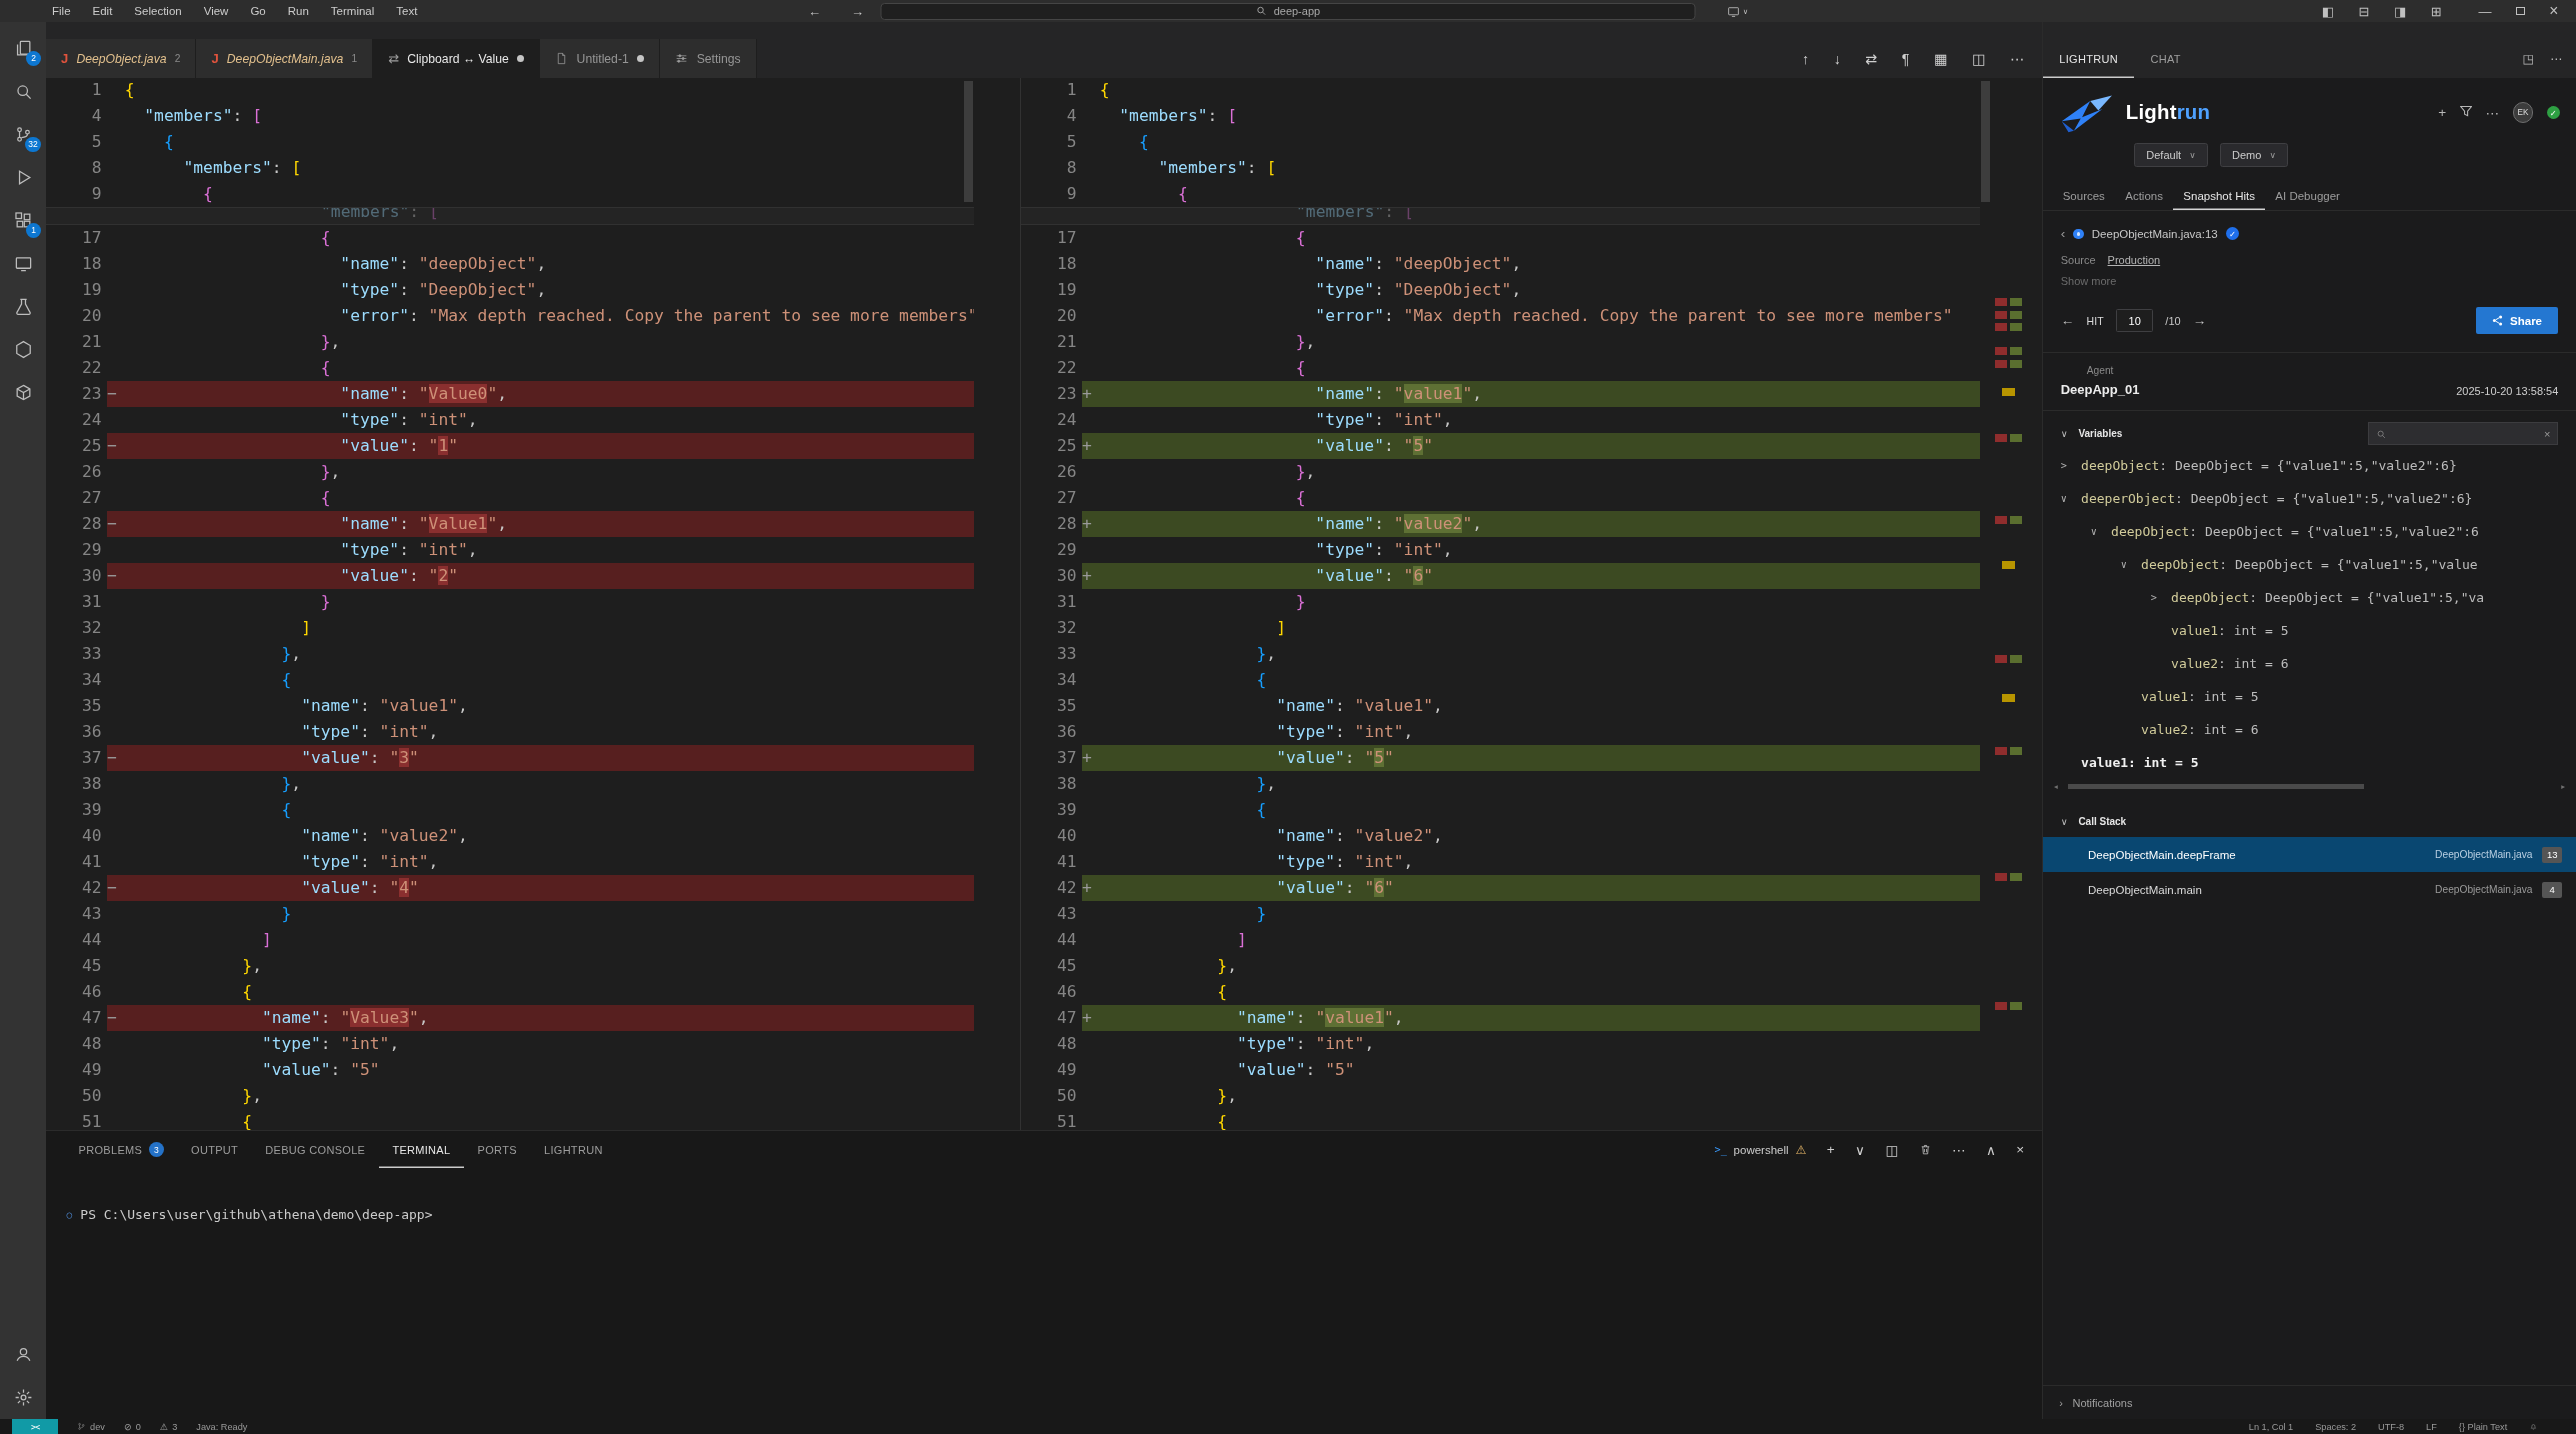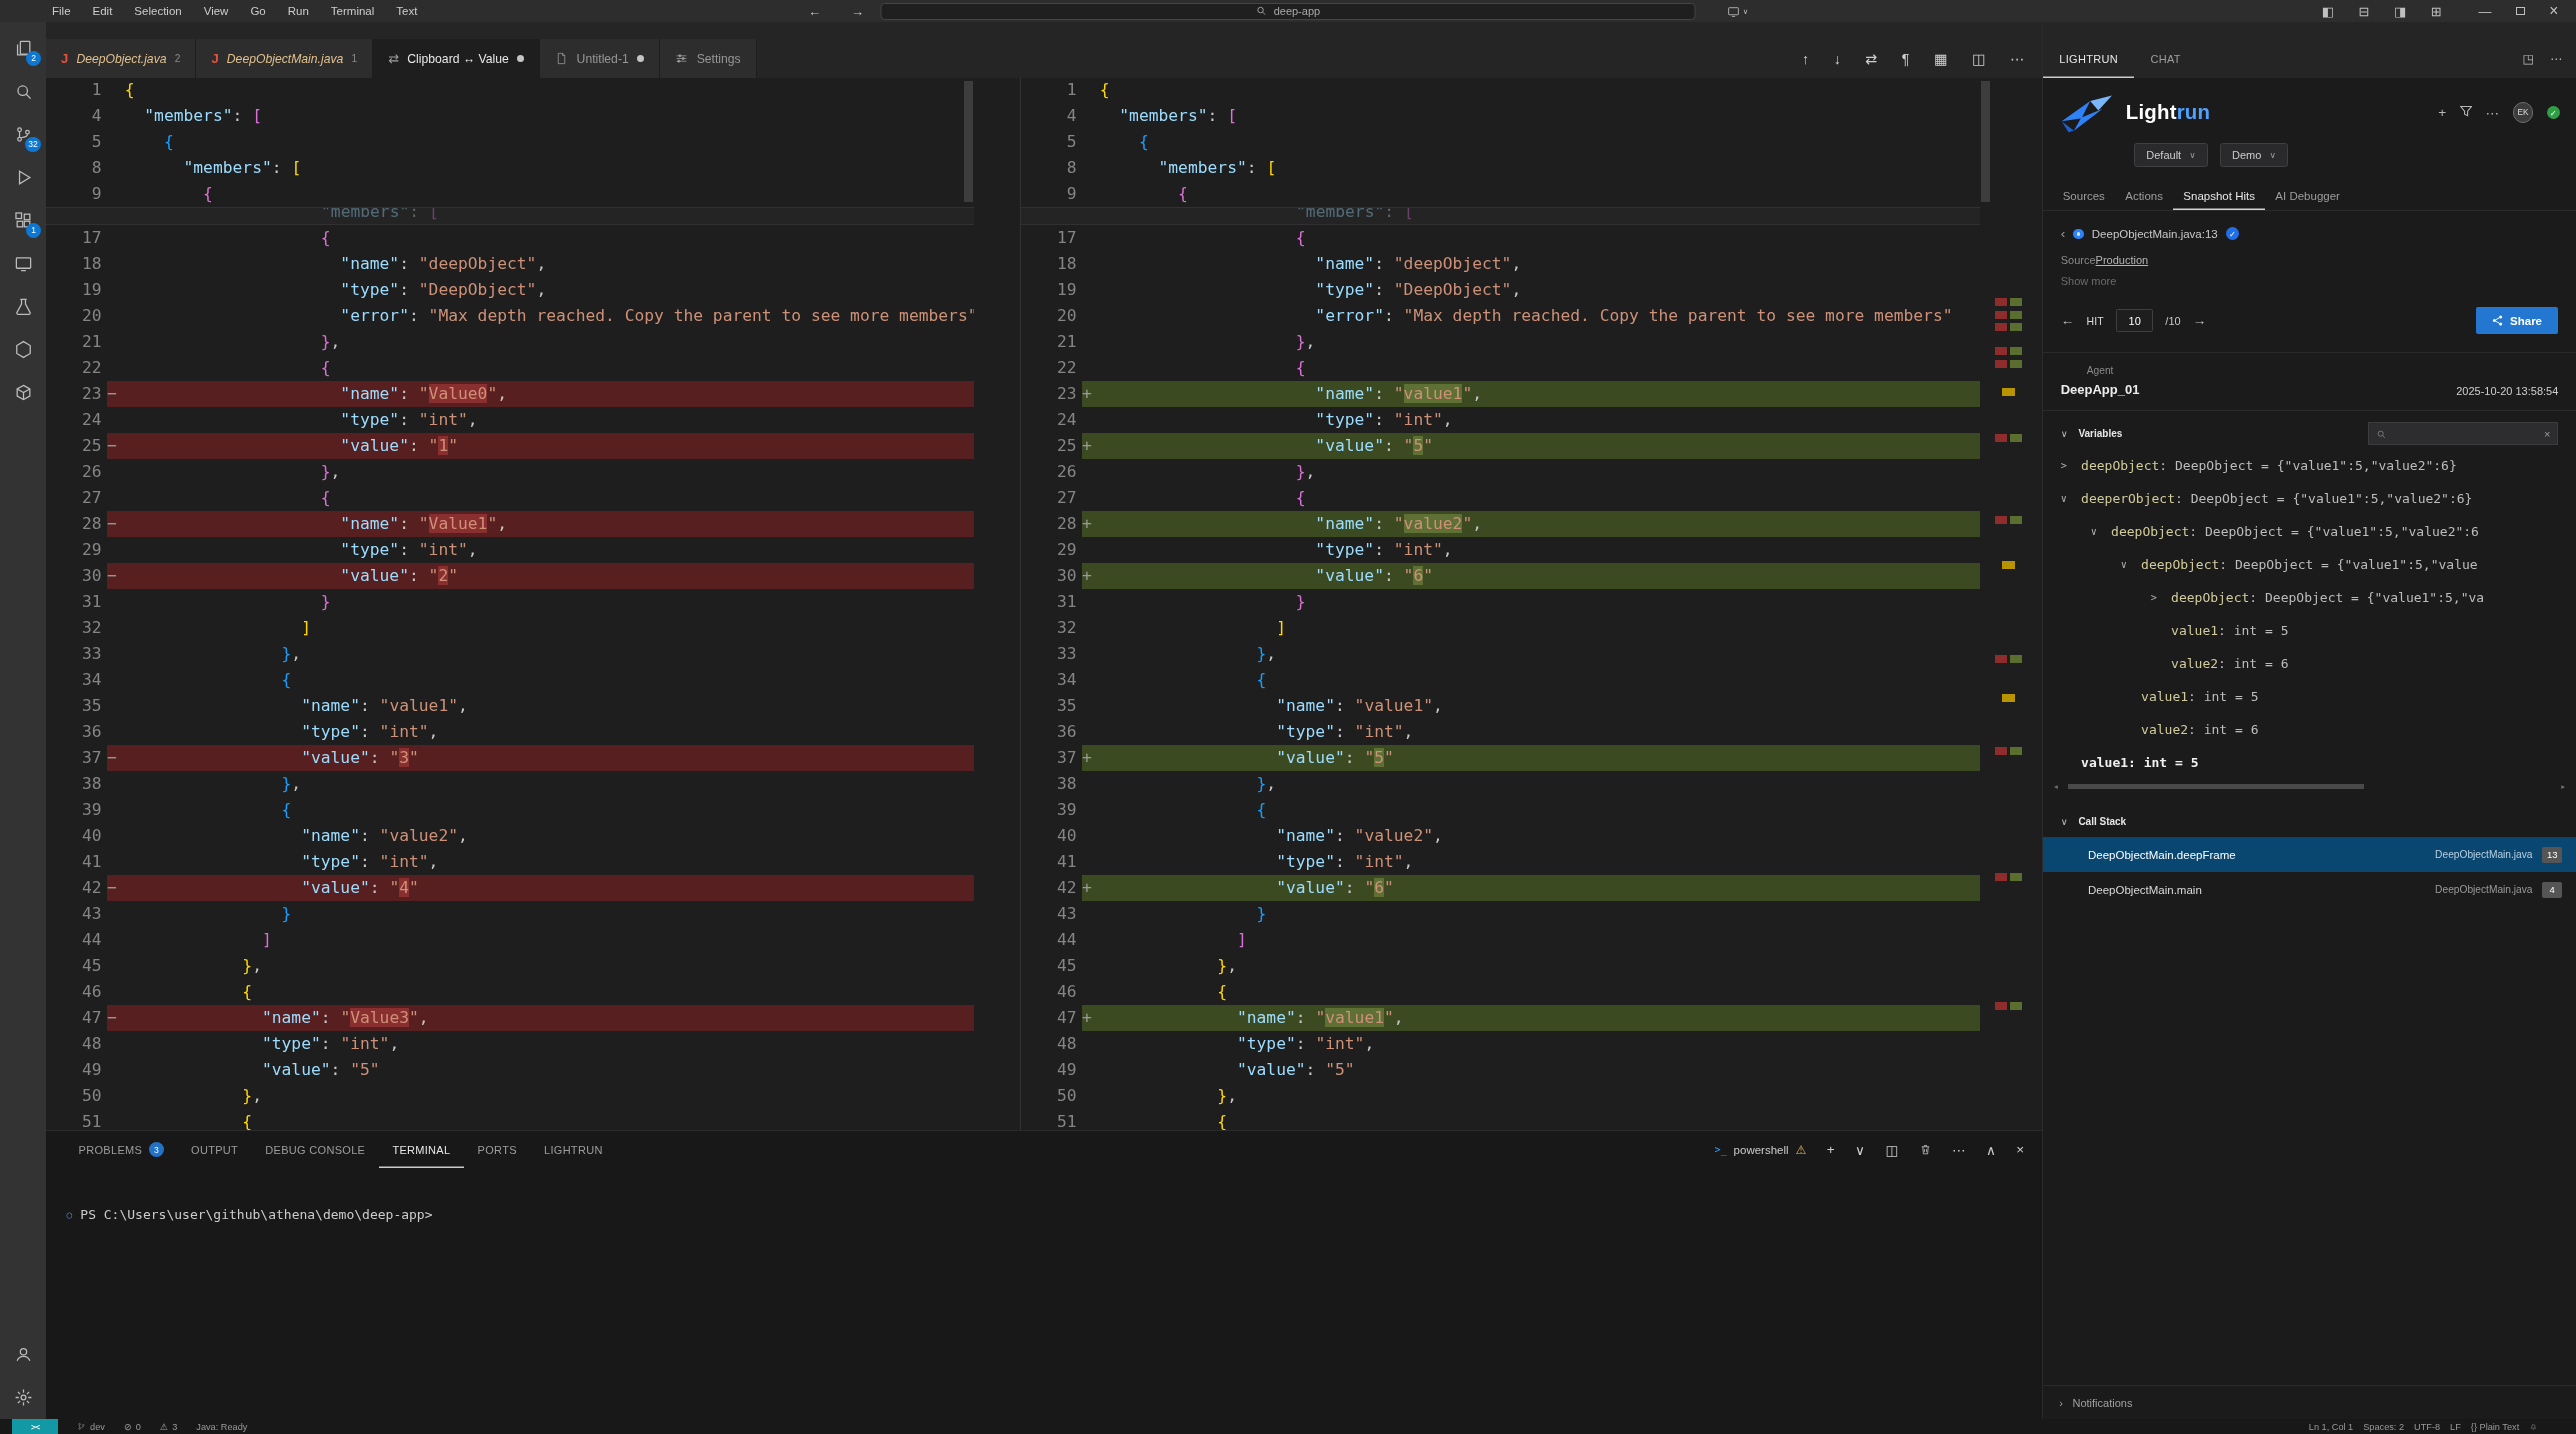--- a/index.html
+++ b/index.html
@@ -128,21 +128,21 @@
   .lr-tab { padding:6.8px 10.2px 8.2px 10.2px; font-size:11.5px; color:#9d9d9d; white-space:nowrap; }
   .lr-tab.active { color:#e7e7e7; box-shadow:inset 0 -1.4px 0 #d4d4d4; }
   .snap { padding:15px 17.7px 17.7px 17.7px; border-bottom:0.7px solid #2b2b2b; }
   .bc-row { display:flex; align-items:center; gap:8.2px; font-size:11.5px; color:#c8c8c8; }
   .bc-chev { color:#9a9a9a; font-size:13.6px; }
   .snapdot { width:10.2px; height:10.2px; border-radius:50%; background:#2f81f7; position:relative; }
   .snapdot:after { content:""; position:absolute; left:3.4px; top:3.4px; width:3.4px; height:3.4px;
                    border-radius:50%; background:#cfe3ff; }
   .verified { width:13px; height:13px; border-radius:50%; background:#1f6feb; color:#fff;
               font-size:8.2px; display:flex; align-items:center; justify-content:center; }
-  .src-row { margin-top:12.2px; font-size:11px; display:flex; gap:0; }
+  .src-row { margin-top:12.2px; font-size:11px; display:flex; gap:12px; }
   .src-lbl { color:#8a8a8a; } .src-val { color:#b5b5b5;text-decoration:underline; }
   .more { margin-top:9.5px; color:#6b6b6b; font-size:11px; }
   .hit-row { display:flex; align-items:center; gap:12.2px; margin-top:20.4px; }
   .hit-arrow { color:#c8c8c8; font-size:13.6px; }
   .hit-lbl { font-size:10.5px; font-weight:400; color:#dddddd; letter-spacing:0.2px; }
   .hit-input { width:37px; height:23px; background:#1e1e1e; border:0.7px solid #3f3f42; color:#fff;
                font-size:11px; text-align:center; border-radius:1.4px; }
   .hit-total { font-size:11px; color:#c8c8c8; }
   .share-btn { margin-left:auto; height:27px; padding:0 16.3px; background:var(--share-button);
                border-radius:2px; display:flex; align-items:center; gap:6.8px; color:#fff;
@@ -184,21 +184,21 @@
   .notif { height:34px; border-top:0.7px solid #2b2b2b; display:flex; align-items:center;
            padding-left:16.3px; gap:9.5px; color:#a0a0a0; font-size:11px; flex:none; }
 
   
   .statusbar { position:fixed; left:0; right:0; bottom:0; height:15px; background:#181818;
                display:flex; align-items:center; font-size:9.2px; color:#9a9a9a; z-index:60; }
   .remote { width:46px; height:15px; background:var(--remote-teal); color:#fff; font-size:8.2px;
             display:flex; align-items:center; justify-content:center; letter-spacing:-0.7px;
             font-family:"DejaVu Sans Mono",monospace; flex:none; }
   .st-left { display:flex; gap:19px; margin-left:12.2px; align-items:center; }
-  .st-right { margin-left:auto; display:flex; gap:10px; margin-right:38px; align-items:flex-start; }
+  .st-right { margin-left:auto; display:flex; gap:22px; margin-right:38px; align-items:flex-start; }
   .st-item { display:flex; align-items:center; gap:4.1px; white-space:nowrap; }
   .st-item svg { width:8.8px; height:8.8px; stroke:#9a9a9a; fill:none; stroke-width:1.4; }
 </style>
 </head>
 <body>
 
 <div class="titlebar">
   <div class="menus" id="menus">
       <span class="menu-item">File</span>
       <span class="menu-item">Edit</span>

